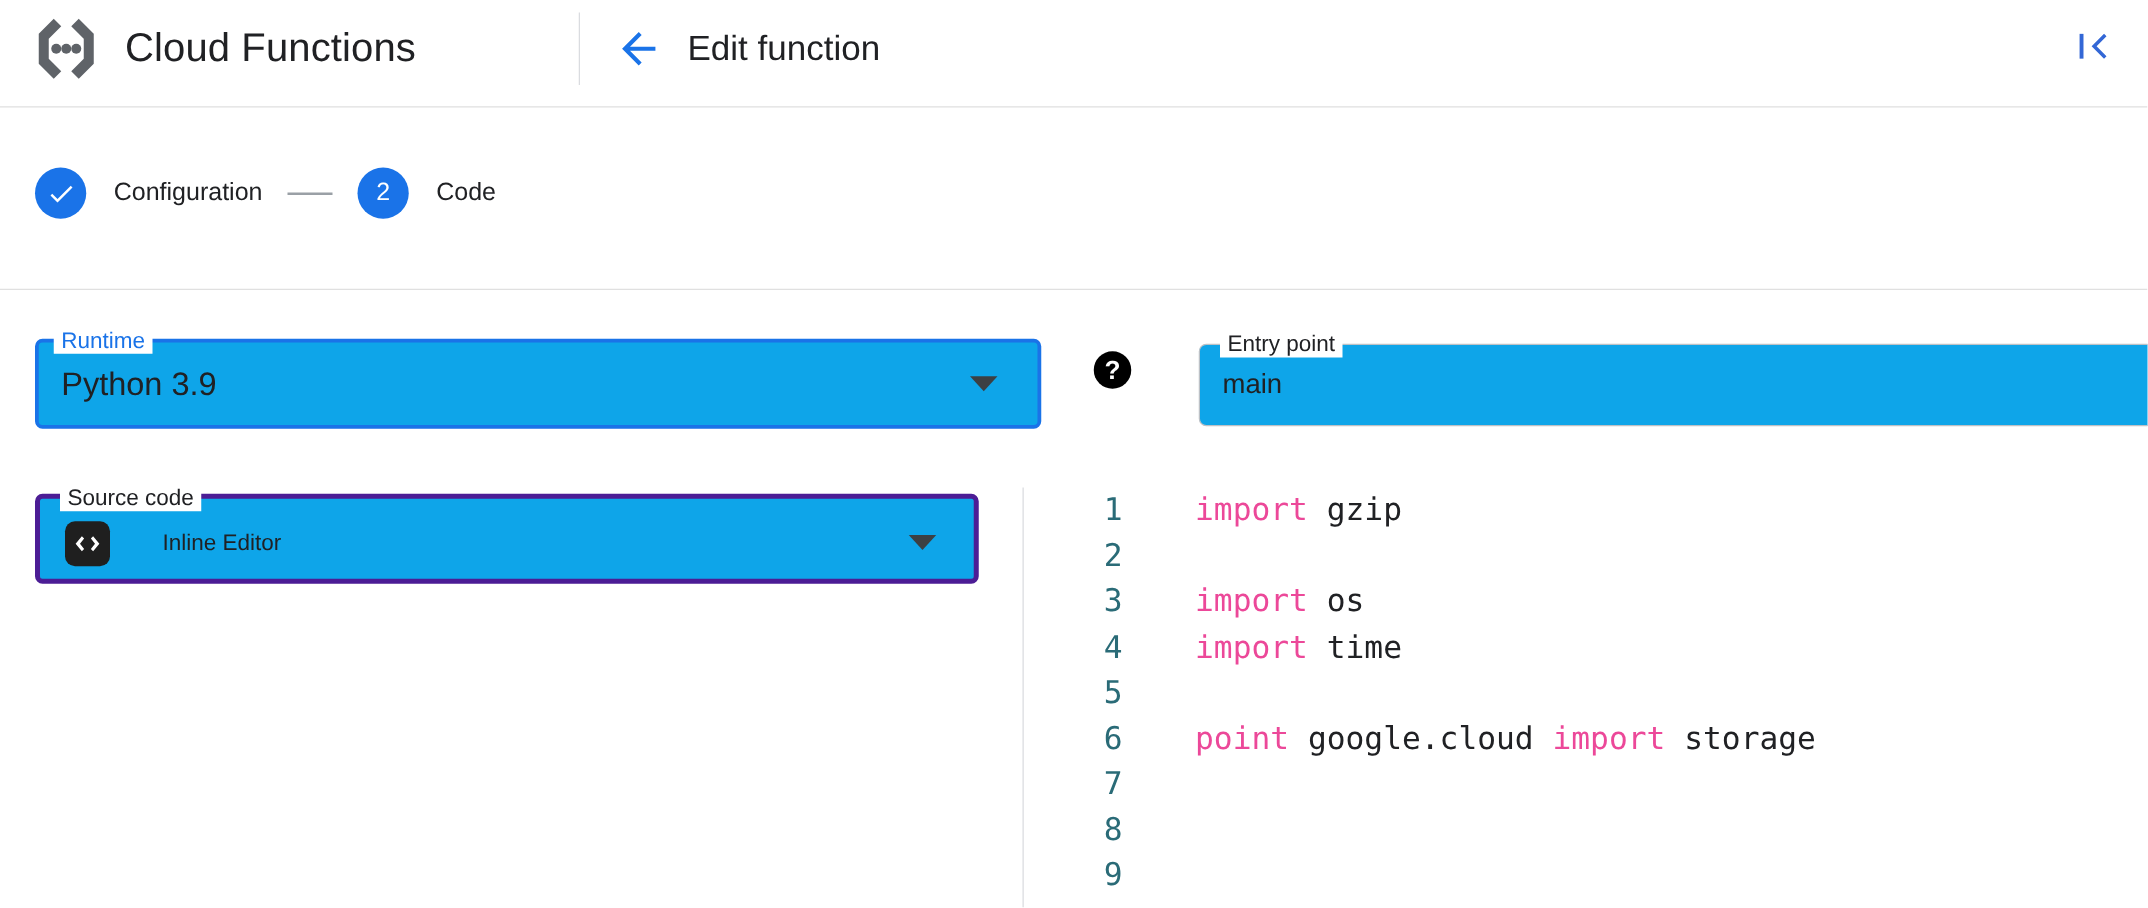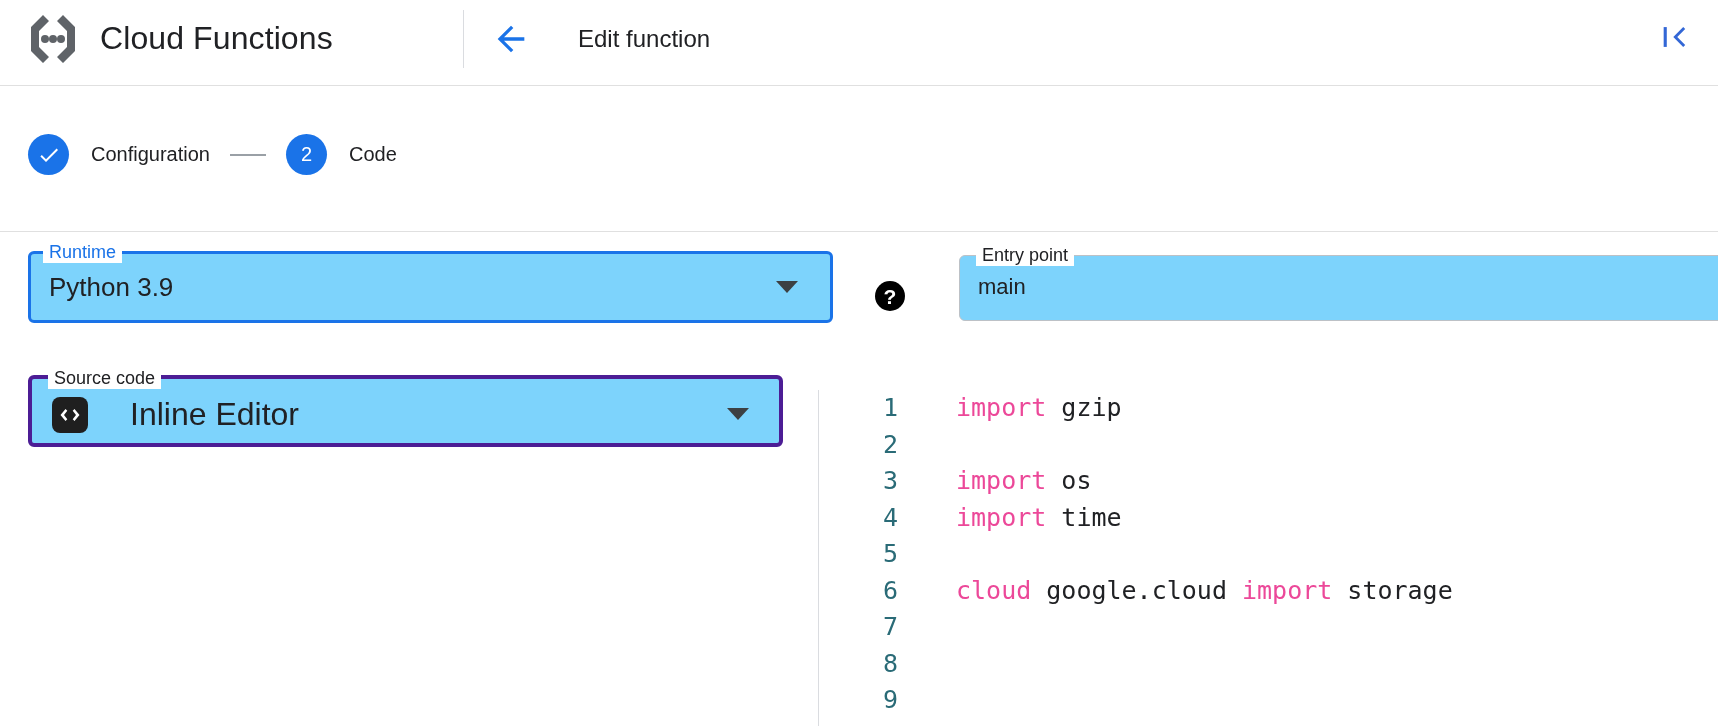--- a/index.html
+++ b/index.html
@@ -36,23 +36,23 @@
     position:absolute;left:463px;top:10px;width:1px;height:58px;
     background:#dadce0;
   }
   .back-btn{
     position:absolute;left:487px;top:15px;width:48px;height:48px;
     display:flex;align-items:center;justify-content:center;
     border-radius:50%;cursor:pointer;
   }
   .back-btn svg{display:block;}
   .page-title{
-    position:absolute;left:578px;top:0;height:77px;
+    position:absolute;left:550px;top:0;height:77px;
     display:flex;align-items:center;
-    font-size:24px;font-weight:400;color:#202124;white-space:nowrap;
+    font-size:28px;font-weight:400;color:#202124;white-space:nowrap;
   }
   .collapse-btn{
     position:absolute;right:20px;top:16px;width:46px;height:46px;
     display:flex;align-items:center;justify-content:center;cursor:pointer;
     border-radius:50%;
   }
 
   
   .stepper{
     position:absolute;left:0;top:78px;width:1718px;height:154px;
@@ -71,21 +71,21 @@
     margin-left:22px;font-size:20px;color:#202124;font-weight:400;white-space:nowrap;
   }
   .step-line{
     width:36px;height:2px;background:#9aa0a6;margin:0 20px;flex:none;
   }
 
   
   .form-area{position:absolute;left:0;top:233px;width:1718px;height:493px;}
 
   .field{
-    position:absolute;box-sizing:border-box;background:#7dd3fc;
+    position:absolute;box-sizing:border-box;background:#0ea5e9;margin-top:20px;
   }
   .field .legend{
     position:absolute;top:-11px;left:16px;
     background:#fff;padding:0 6px;font-size:18px;line-height:22px;
     white-space:nowrap;
   }
 
   
   .field-runtime{
     left:28px;top:18px;width:805px;height:72px;
@@ -126,21 +126,21 @@
     border:4px solid #4c1d95;border-radius:6px;
   }
   .field-source .legend{color:#202124;top:-12px;}
   .src-icon{
     position:absolute;left:20px;top:18px;width:36px;height:36px;
     background:#1f1f1f;border-radius:8px;
     display:flex;align-items:center;justify-content:center;
   }
   .field-source .value{
     position:absolute;left:98px;top:0;height:70px;display:flex;align-items:center;
-    font-size:32px;color:#202124;
+    font-size:18px;color:#202124;
   }
   .field-source .sel-arrow{right:26px;height:70px;}
 
   
   .v-divider{
     position:absolute;left:818px;top:390px;width:1px;height:336px;background:#dadce0;
   }
 
   
   .editor{
@@ -257,19 +257,19 @@
   </div>
 
   <div class="v-divider"></div>
 
   <div class="editor" id="editor">
       <div class="code-line"><span class="ln">1</span><span class="code-text"><span class="kw">import</span><span> gzip</span></span></div>
       <div class="code-line"><span class="ln">2</span></div>
       <div class="code-line"><span class="ln">3</span><span class="code-text"><span class="kw">import</span><span> os</span></span></div>
       <div class="code-line"><span class="ln">4</span><span class="code-text"><span class="kw">import</span><span> time</span></span></div>
       <div class="code-line"><span class="ln">5</span><span class="code-text"></span></div>
-      <div class="code-line"><span class="ln">6</span><span class="code-text"><span class="kw">cloud</span><span> google.cloud </span><span class="kw">import</span><span> storage</span></span></div>
+      <div class="code-line"><span class="ln">6</span><span class="code-text"><span class="kw">point</span><span> google.cloud </span><span class="kw">import</span><span> storage</span></span></div>
       <div class="code-line"><span class="ln">7</span></div>
       <div class="code-line"><span class="ln">8</span><span class="code-text"></span></div>
       <div class="code-line"><span class="ln">9</span><span class="code-text"></span></div>
     </div>
 
 </div>
 
 </body></html>

